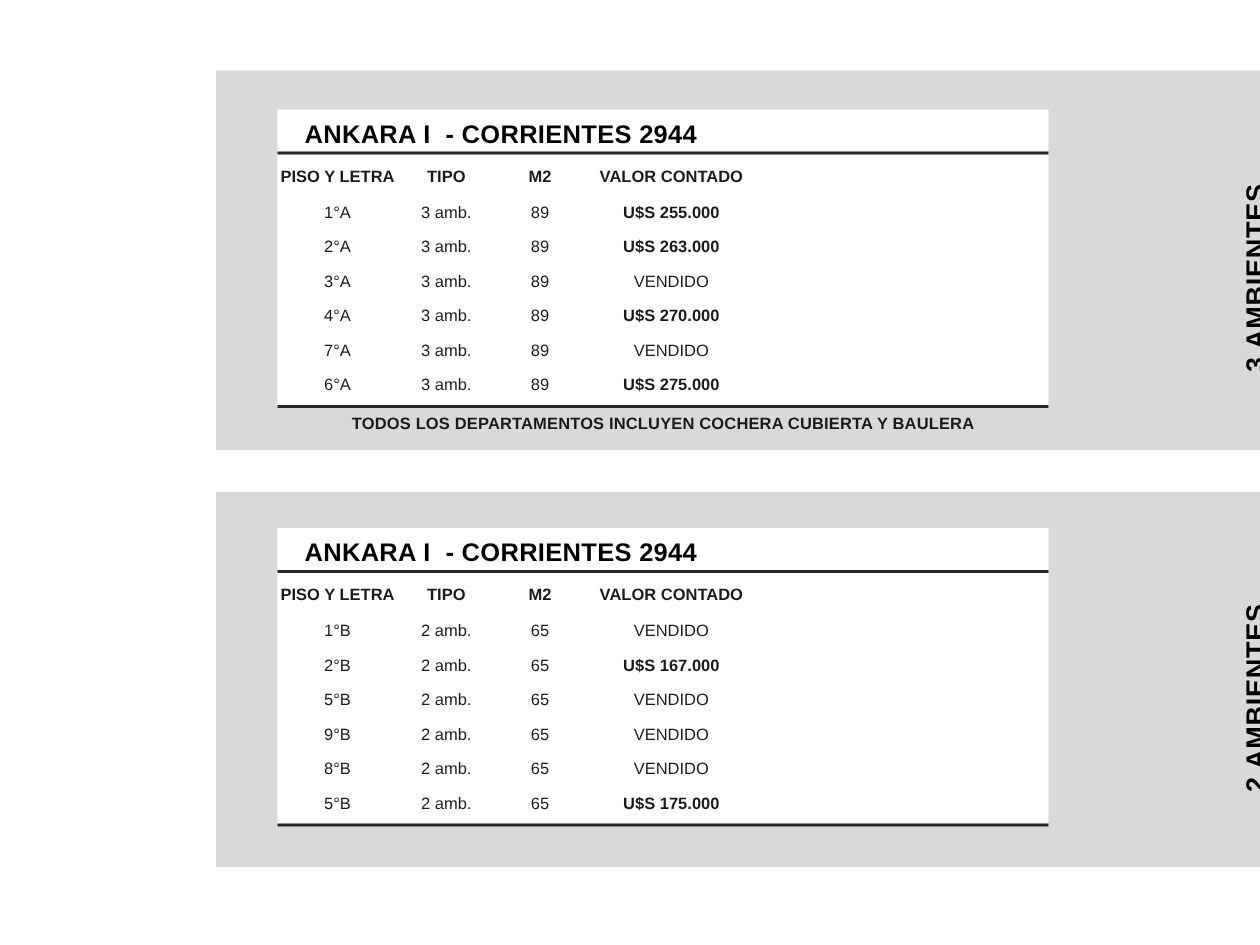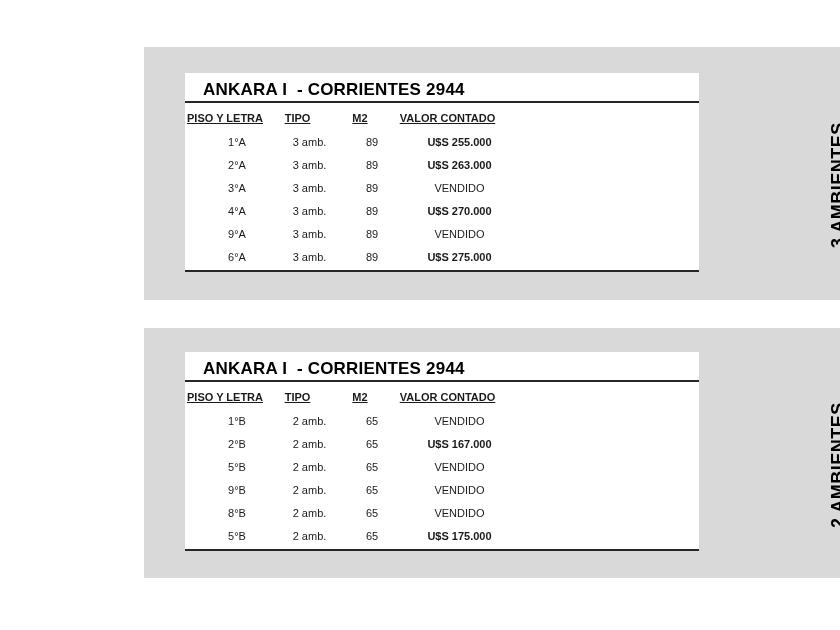--- a/index.html
+++ b/index.html
@@ -47,23 +47,22 @@
     display: grid;
     grid-template-columns: 80px 65px 60px 115px;
     align-items: center;
     text-align: center;
   }
   .thead {
     margin-top: 2px;
     height: 25px;
     font-size: 11px;
     font-weight: bold;
-    text-decoration: underline;
-  }
-  .trow { height: 23px; font-size: 11px; margin-left: 12px; }
+  }
+  .trow { height: 23px; font-size: 11px; }
   .trow .valor { font-weight: bold; }
   .trow .valor.sold { font-weight: normal; }
 
   .panel-footer {
     position: absolute;
     left: 41px;
     width: 514px;
     text-align: center;
     font-size: 11px;
     font-weight: bold;
@@ -127,34 +126,35 @@
   </div>
 
   <div class="trow">
     <span class="cell piso">4°A</span>
     <span class="cell tipo">3 amb.</span>
     <span class="cell m2">89</span>
     <span class="cell valor">U$S 270.000</span>
   </div>
 
   <div class="trow">
-    <span class="cell piso">9°A</span>
+    <span class="cell piso">7°A</span>
     <span class="cell tipo">3 amb.</span>
     <span class="cell m2">89</span>
     <span class="cell valor sold">VENDIDO</span>
   </div>
 
   <div class="trow">
     <span class="cell piso">6°A</span>
     <span class="cell tipo">3 amb.</span>
     <span class="cell m2">89</span>
     <span class="cell valor">U$S 275.000</span>
   </div>
 </div>
     </div>
+    <div class="panel-footer">TODOS LOS DEPARTAMENTOS INCLUYEN COCHERA CUBIERTA Y BAULERA</div>
     <div class="side-label">3 AMBIENTES</div>
   </section>
 
   <section class="panel panel-2">
     <div class="card">
       <div class="card-title">ANKARA I  - CORRIENTES 2944</div>
       <div class="thead">
         <span class="cell">PISO Y LETRA</span>
         <span class="cell">TIPO</span>
         <span class="cell">M2</span>

